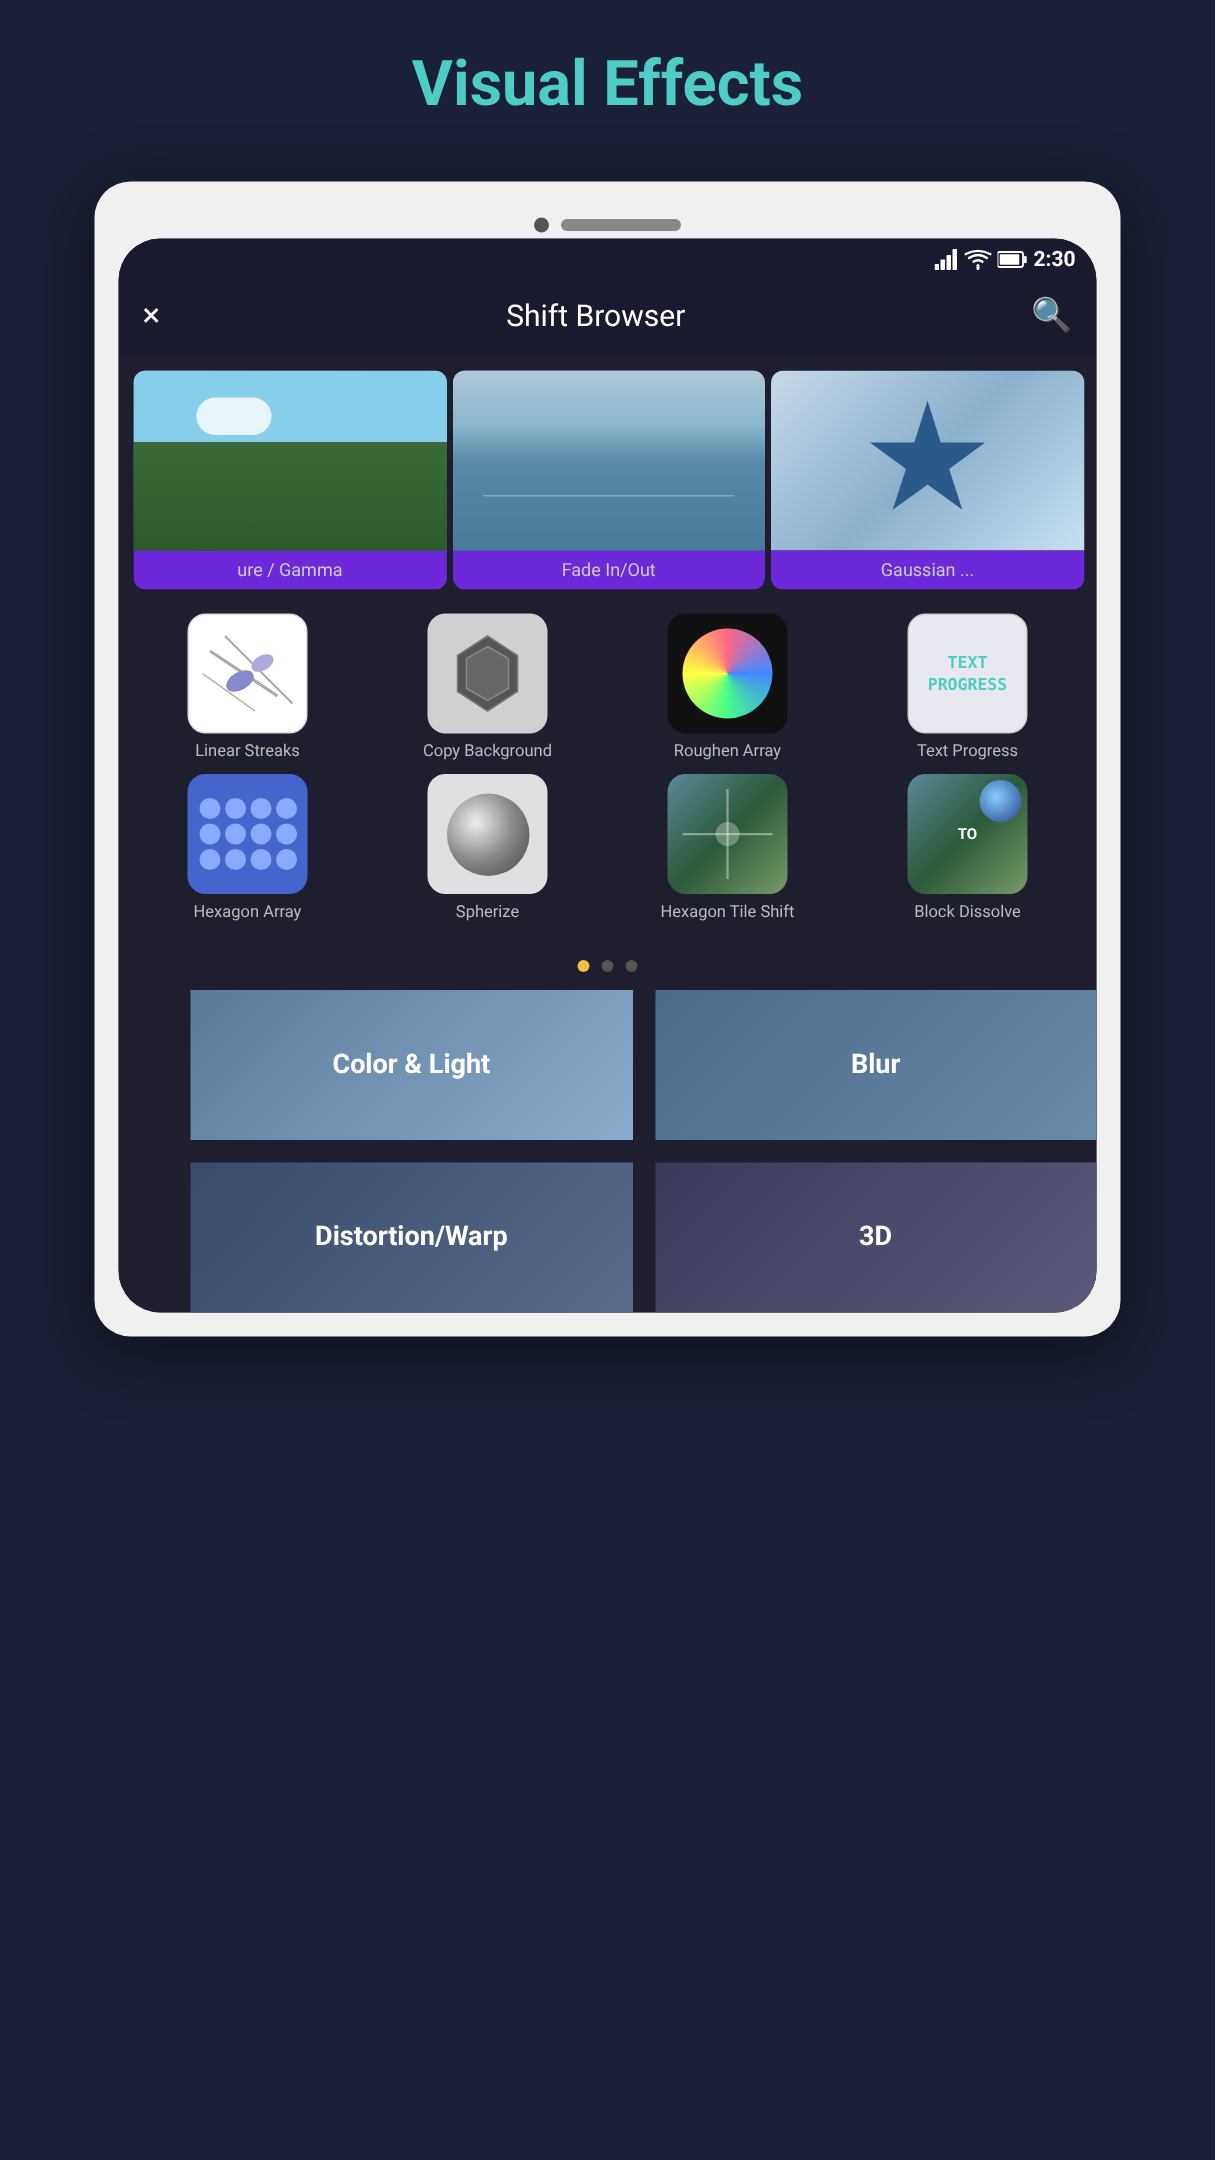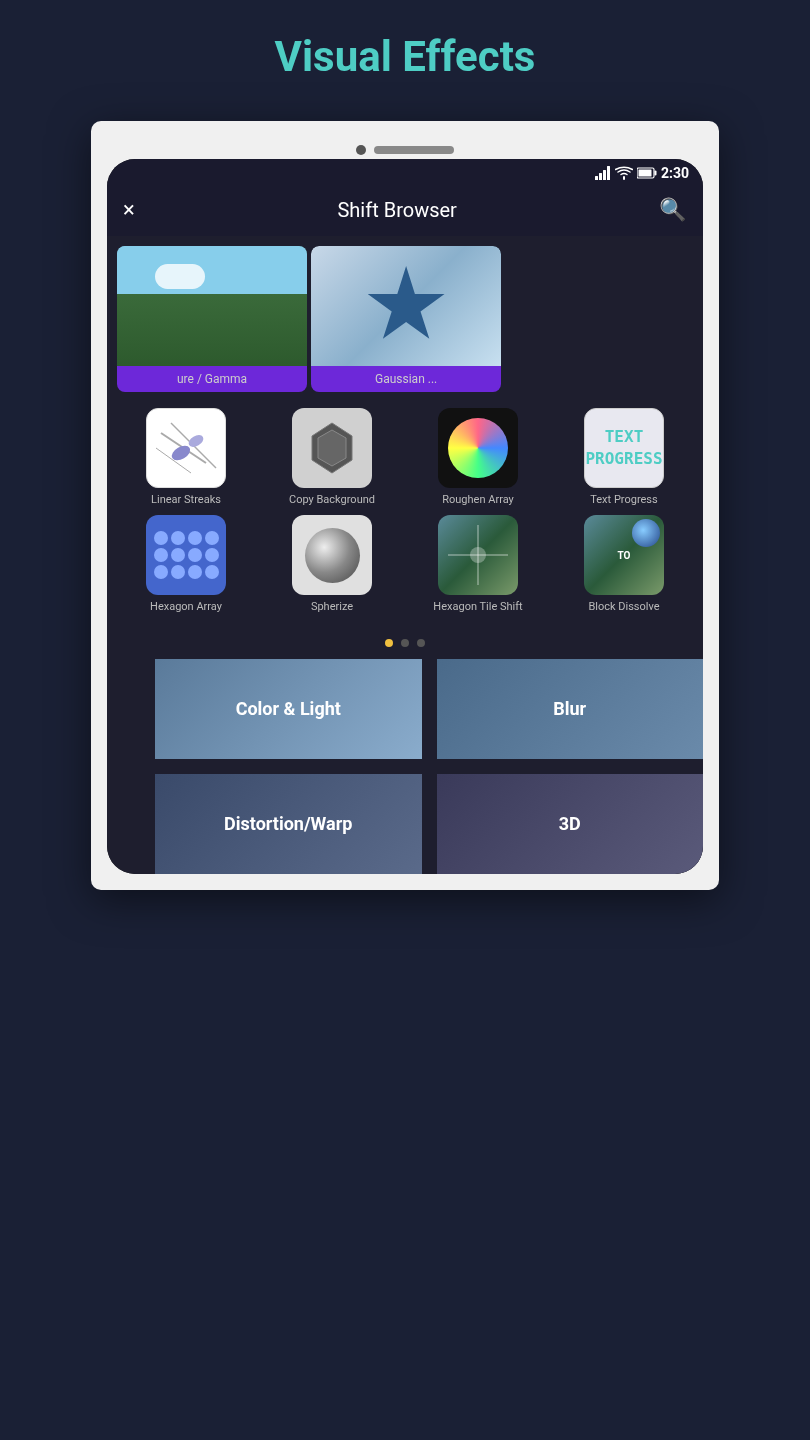--- a/index.html
+++ b/index.html
@@ -16,23 +16,23 @@
     .page-title {
       color: #4ecdc4;
       font-size: 42px;
       font-weight: bold;
       margin-top: 32px;
       margin-bottom: 40px;
       text-align: center;
     }
 
     .phone-outer {
-      width: 628px;
+      width: 684px;
       background: #f0f0f0;
-      border-radius: 10px;
+      border-radius: 24px;
       padding: 16px;
       box-shadow: 0 10px 40px rgba(0,0,0,0.5);
     }
 
     .phone-inner {
       background: #222;
       border-radius: 28px;
       overflow: hidden;
     }
 
@@ -304,21 +304,21 @@
     .roughen-visual {
       width: 60px;
       height: 60px;
       border-radius: 50%;
       background: conic-gradient(from 0deg, #ff6688, #4488ff, #44ff88, #ffff44, #ff6688);
     }
 
     
     .text-progress-visual {
       color: #4ecdc4;
-      font-size: 16px;
+      font-size: 11px;
       font-weight: bold;
       font-family: monospace;
       text-align: center;
       line-height: 1.4;
       padding: 4px;
     }
 
     
     .hex-array {
       display: grid;
@@ -445,20 +445,28 @@
 
         <div class="effect-card">
           <div class="effect-thumb thumb-gamma">
             <div class="grass-visual">
               <div class="cloud-shape"></div>
             </div>
           </div>
           <div class="effect-label">ure / Gamma</div>
         </div>
 
+        <div class="effect-card">
+          <div class="effect-thumb thumb-fade">
+            <div class="water-visual">
+              <div class="reflection-line"></div>
+            </div>
+          </div>
+          <div class="effect-label">Fade In/Out</div>
+        </div>
 
         <div class="effect-card">
           <div class="effect-thumb thumb-gaussian">
             <div class="star-shape"></div>
           </div>
           <div class="effect-label">Gaussian ...</div>
         </div>
 
       </div>
 

